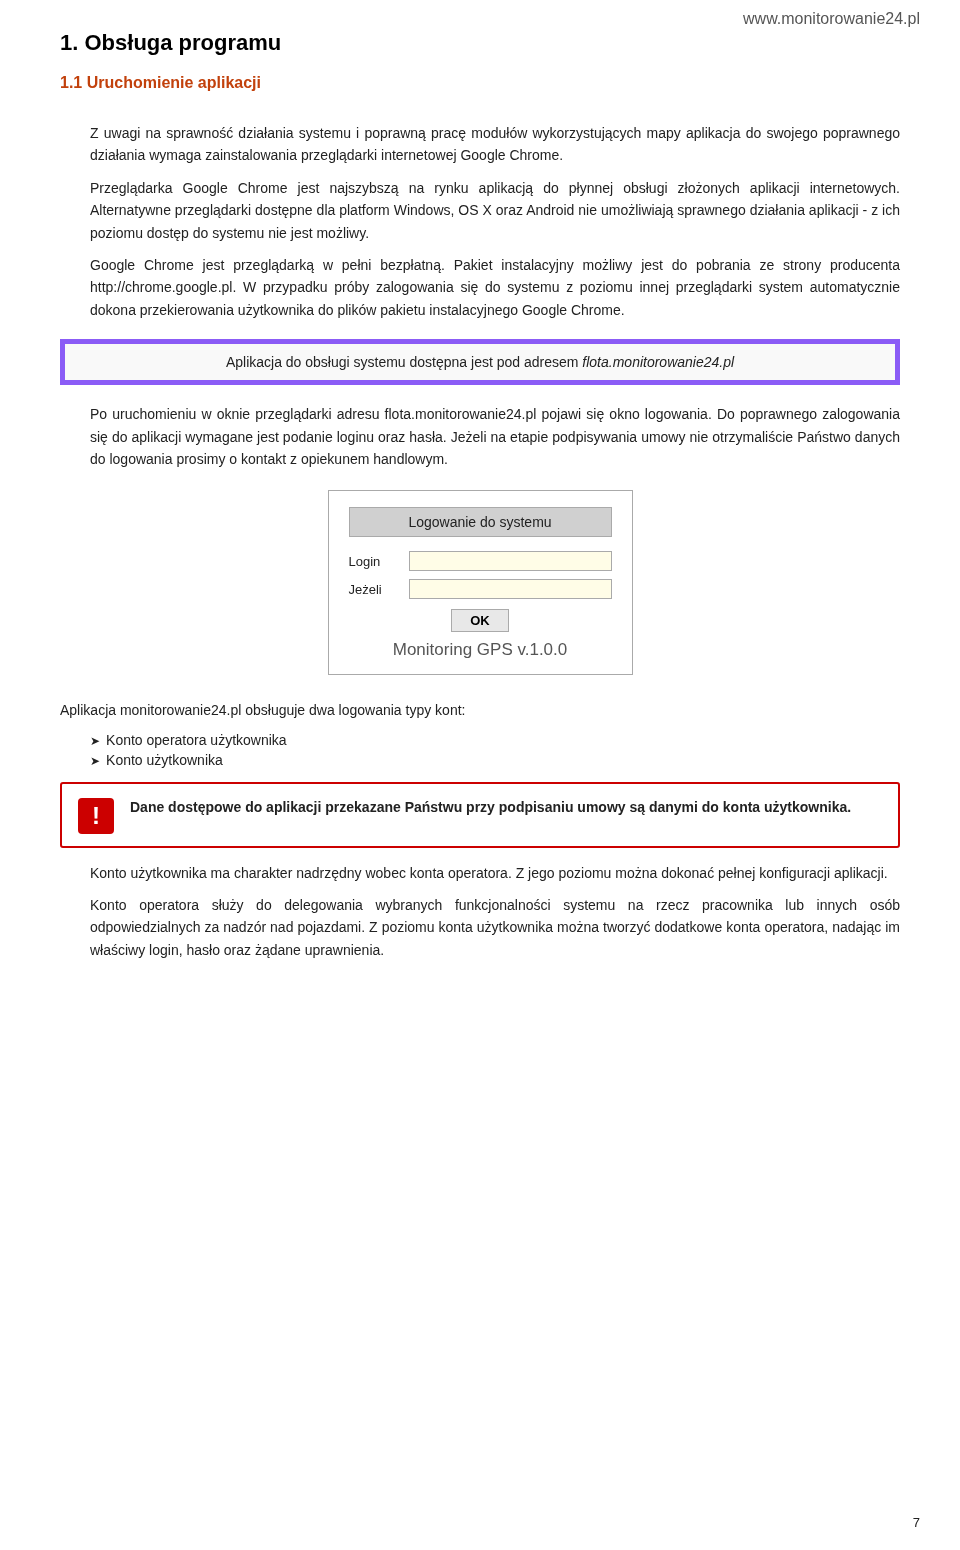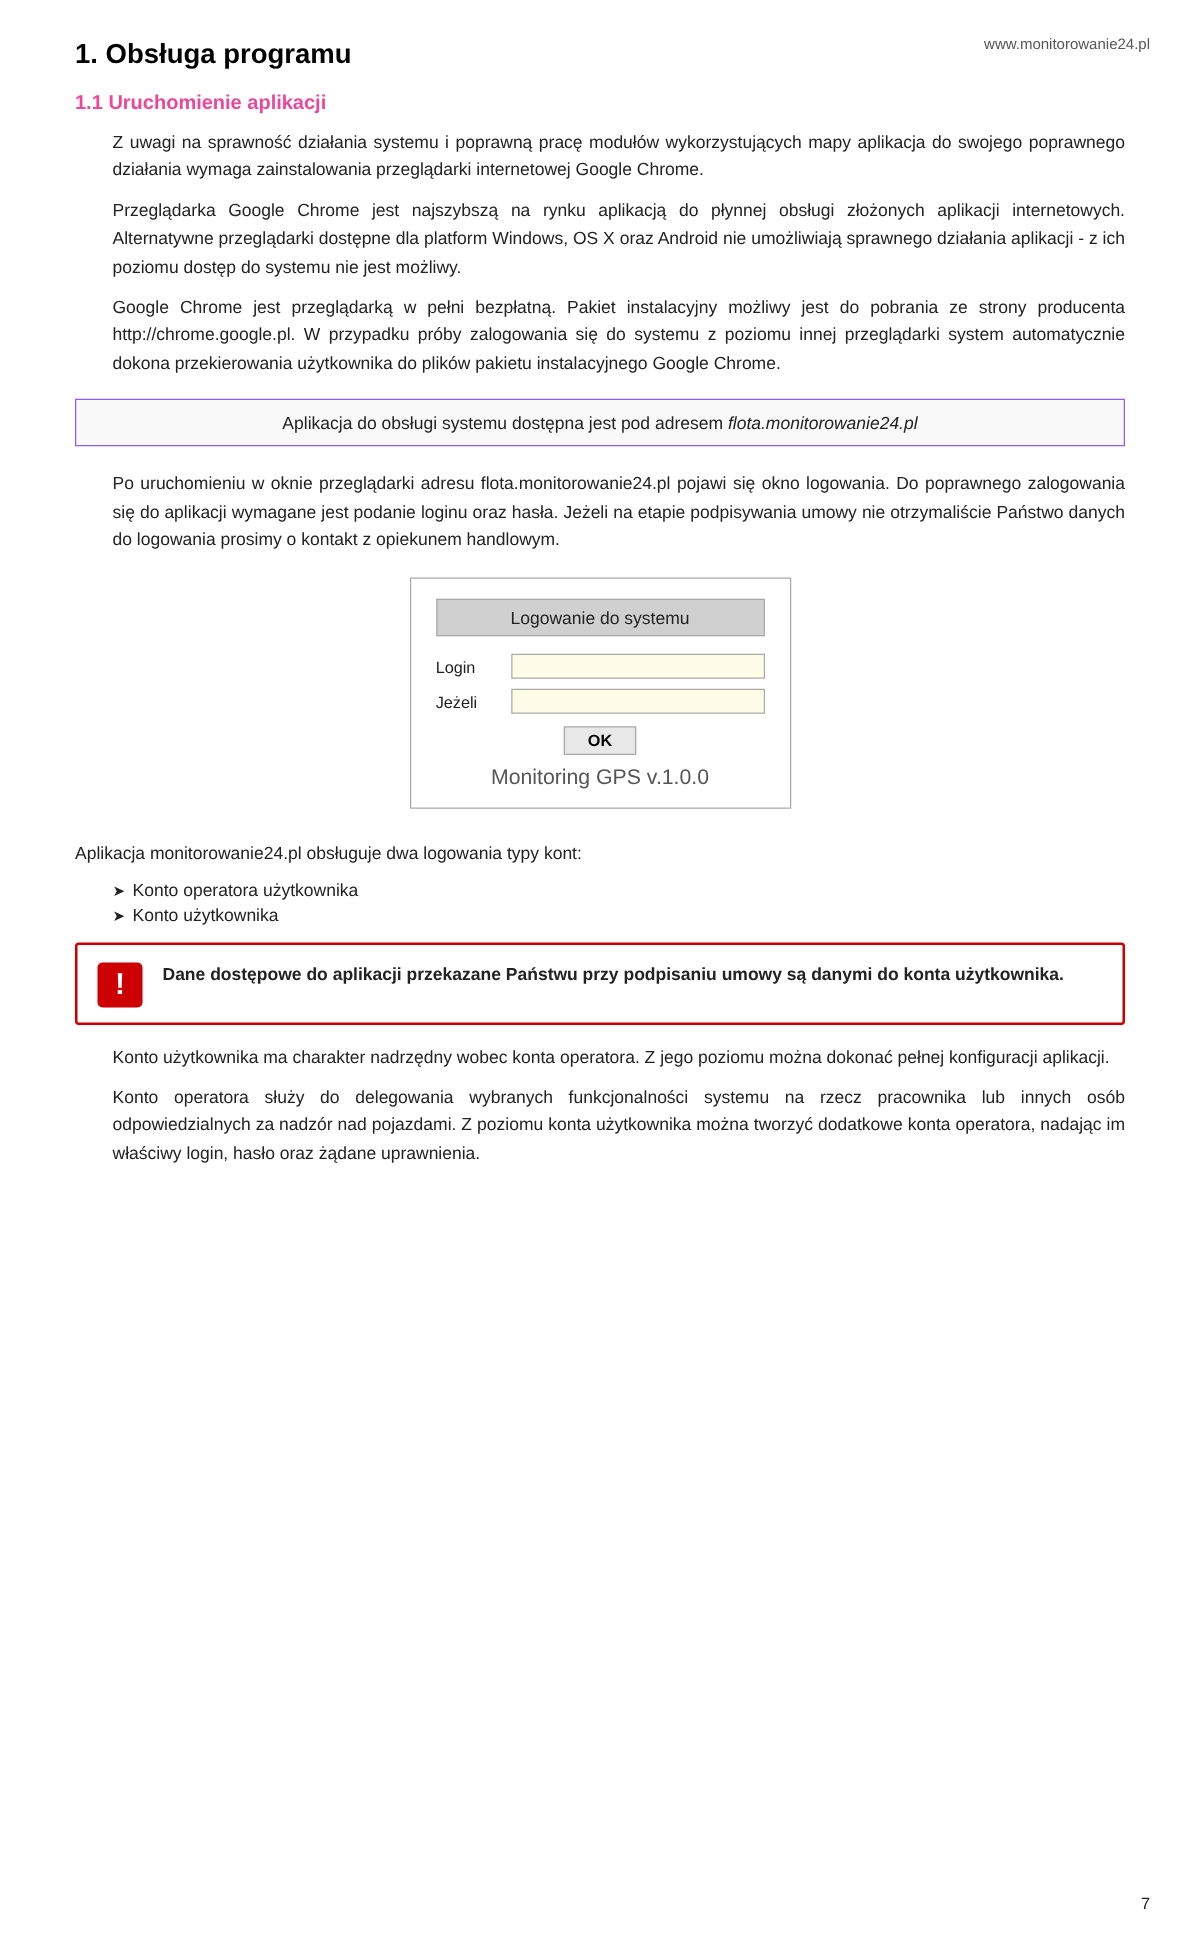--- a/index.html
+++ b/index.html
@@ -8,54 +8,54 @@
       font-size: 14px;
       color: #222;
       background: #fff;
       width: 960px;
       min-height: 1550px;
       padding: 30px 60px 40px 60px;
       position: relative;
     }
     .website-url {
       position: absolute;
-      top: 28px;
+      top: 10px;
       right: 40px;
-      font-size: 12px;
+      font-size: 16px;
       color: #555;
     }
     .page-number {
       position: absolute;
       bottom: 20px;
       right: 40px;
       font-size: 13px;
       color: #222;
     }
     h1.section-title {
       font-size: 22px;
       font-weight: bold;
       color: #000;
       margin-bottom: 18px;
     }
     h2.subsection-title {
       font-size: 16px;
       font-weight: bold;
-      color: #ec4899;
-      margin-bottom: 10px;
+      color: #c2410c;
+      margin-bottom: 30px;
     }
     .body-text {
       text-align: justify;
       line-height: 1.6;
       margin-bottom: 10px;
     }
     .indent {
       margin-left: 30px;
     }
     .highlight-box {
-      border: 1px solid #8b5cf6;
+      border: 5px solid #8b5cf6;
       background: #f9f9f9;
       text-align: center;
       padding: 10px 20px;
       margin: 18px 0;
       font-size: 14px;
     }
     .highlight-box em {
       font-style: italic;
     }
     .login-image-container {

